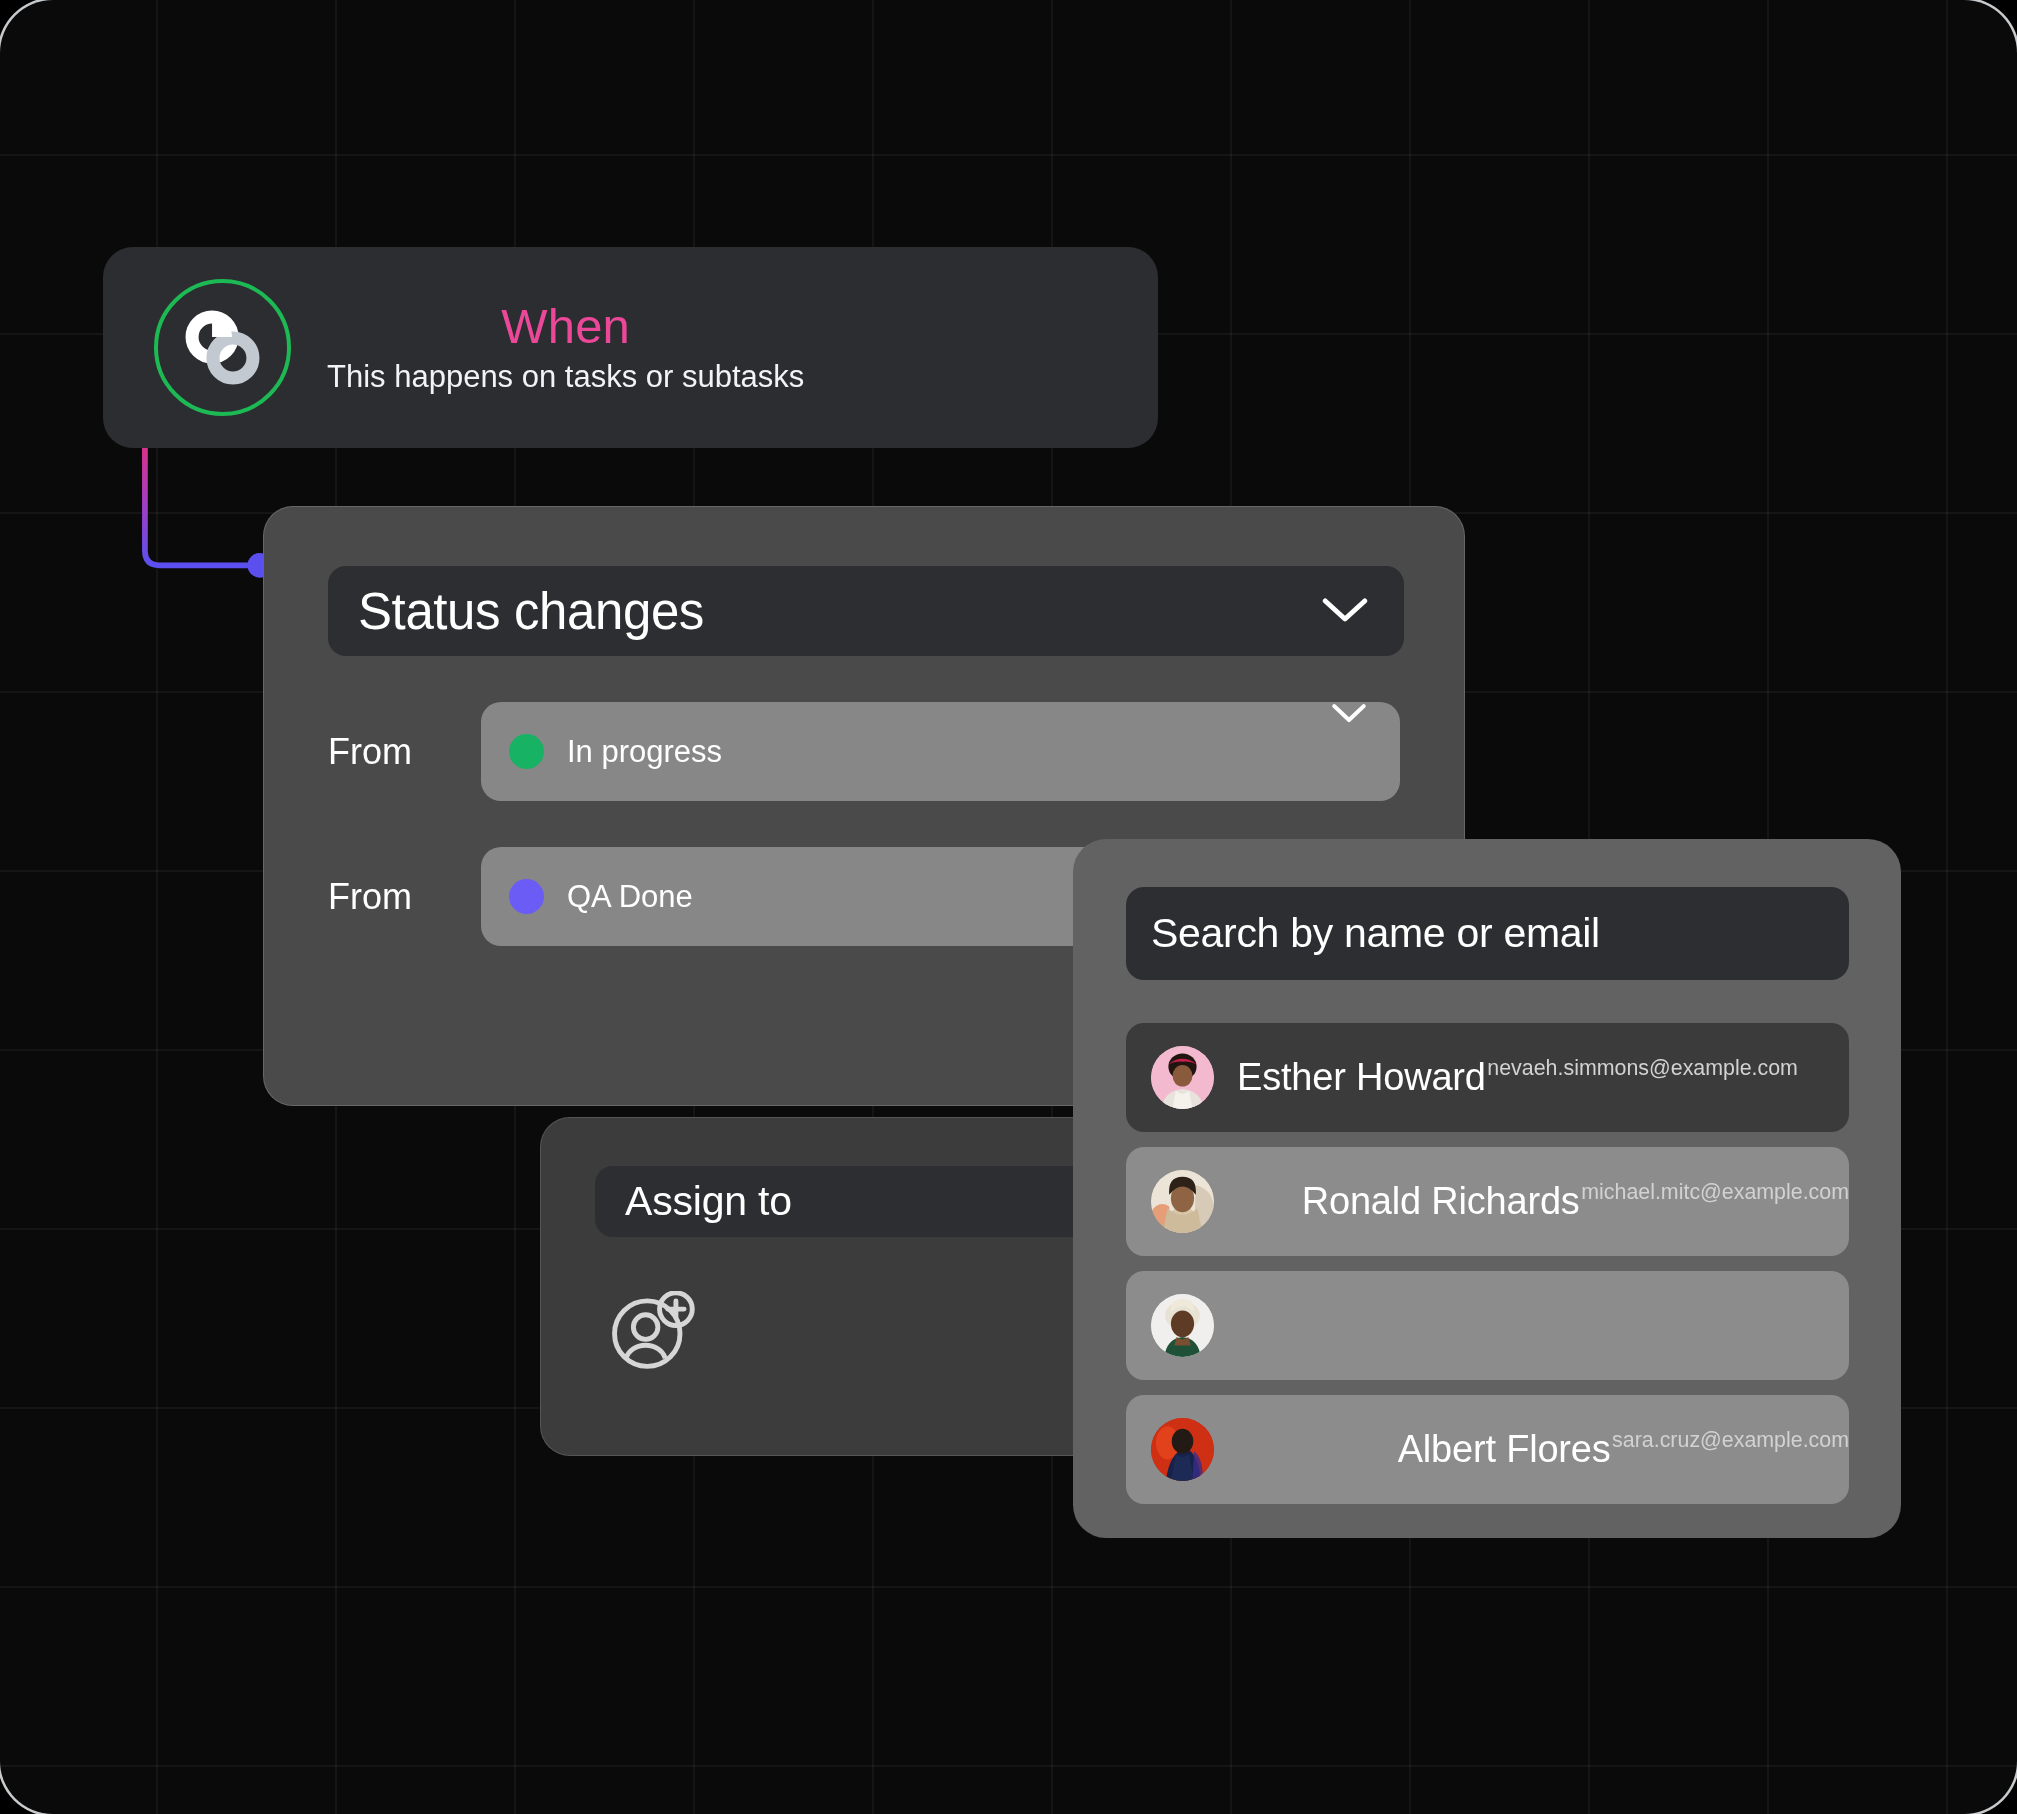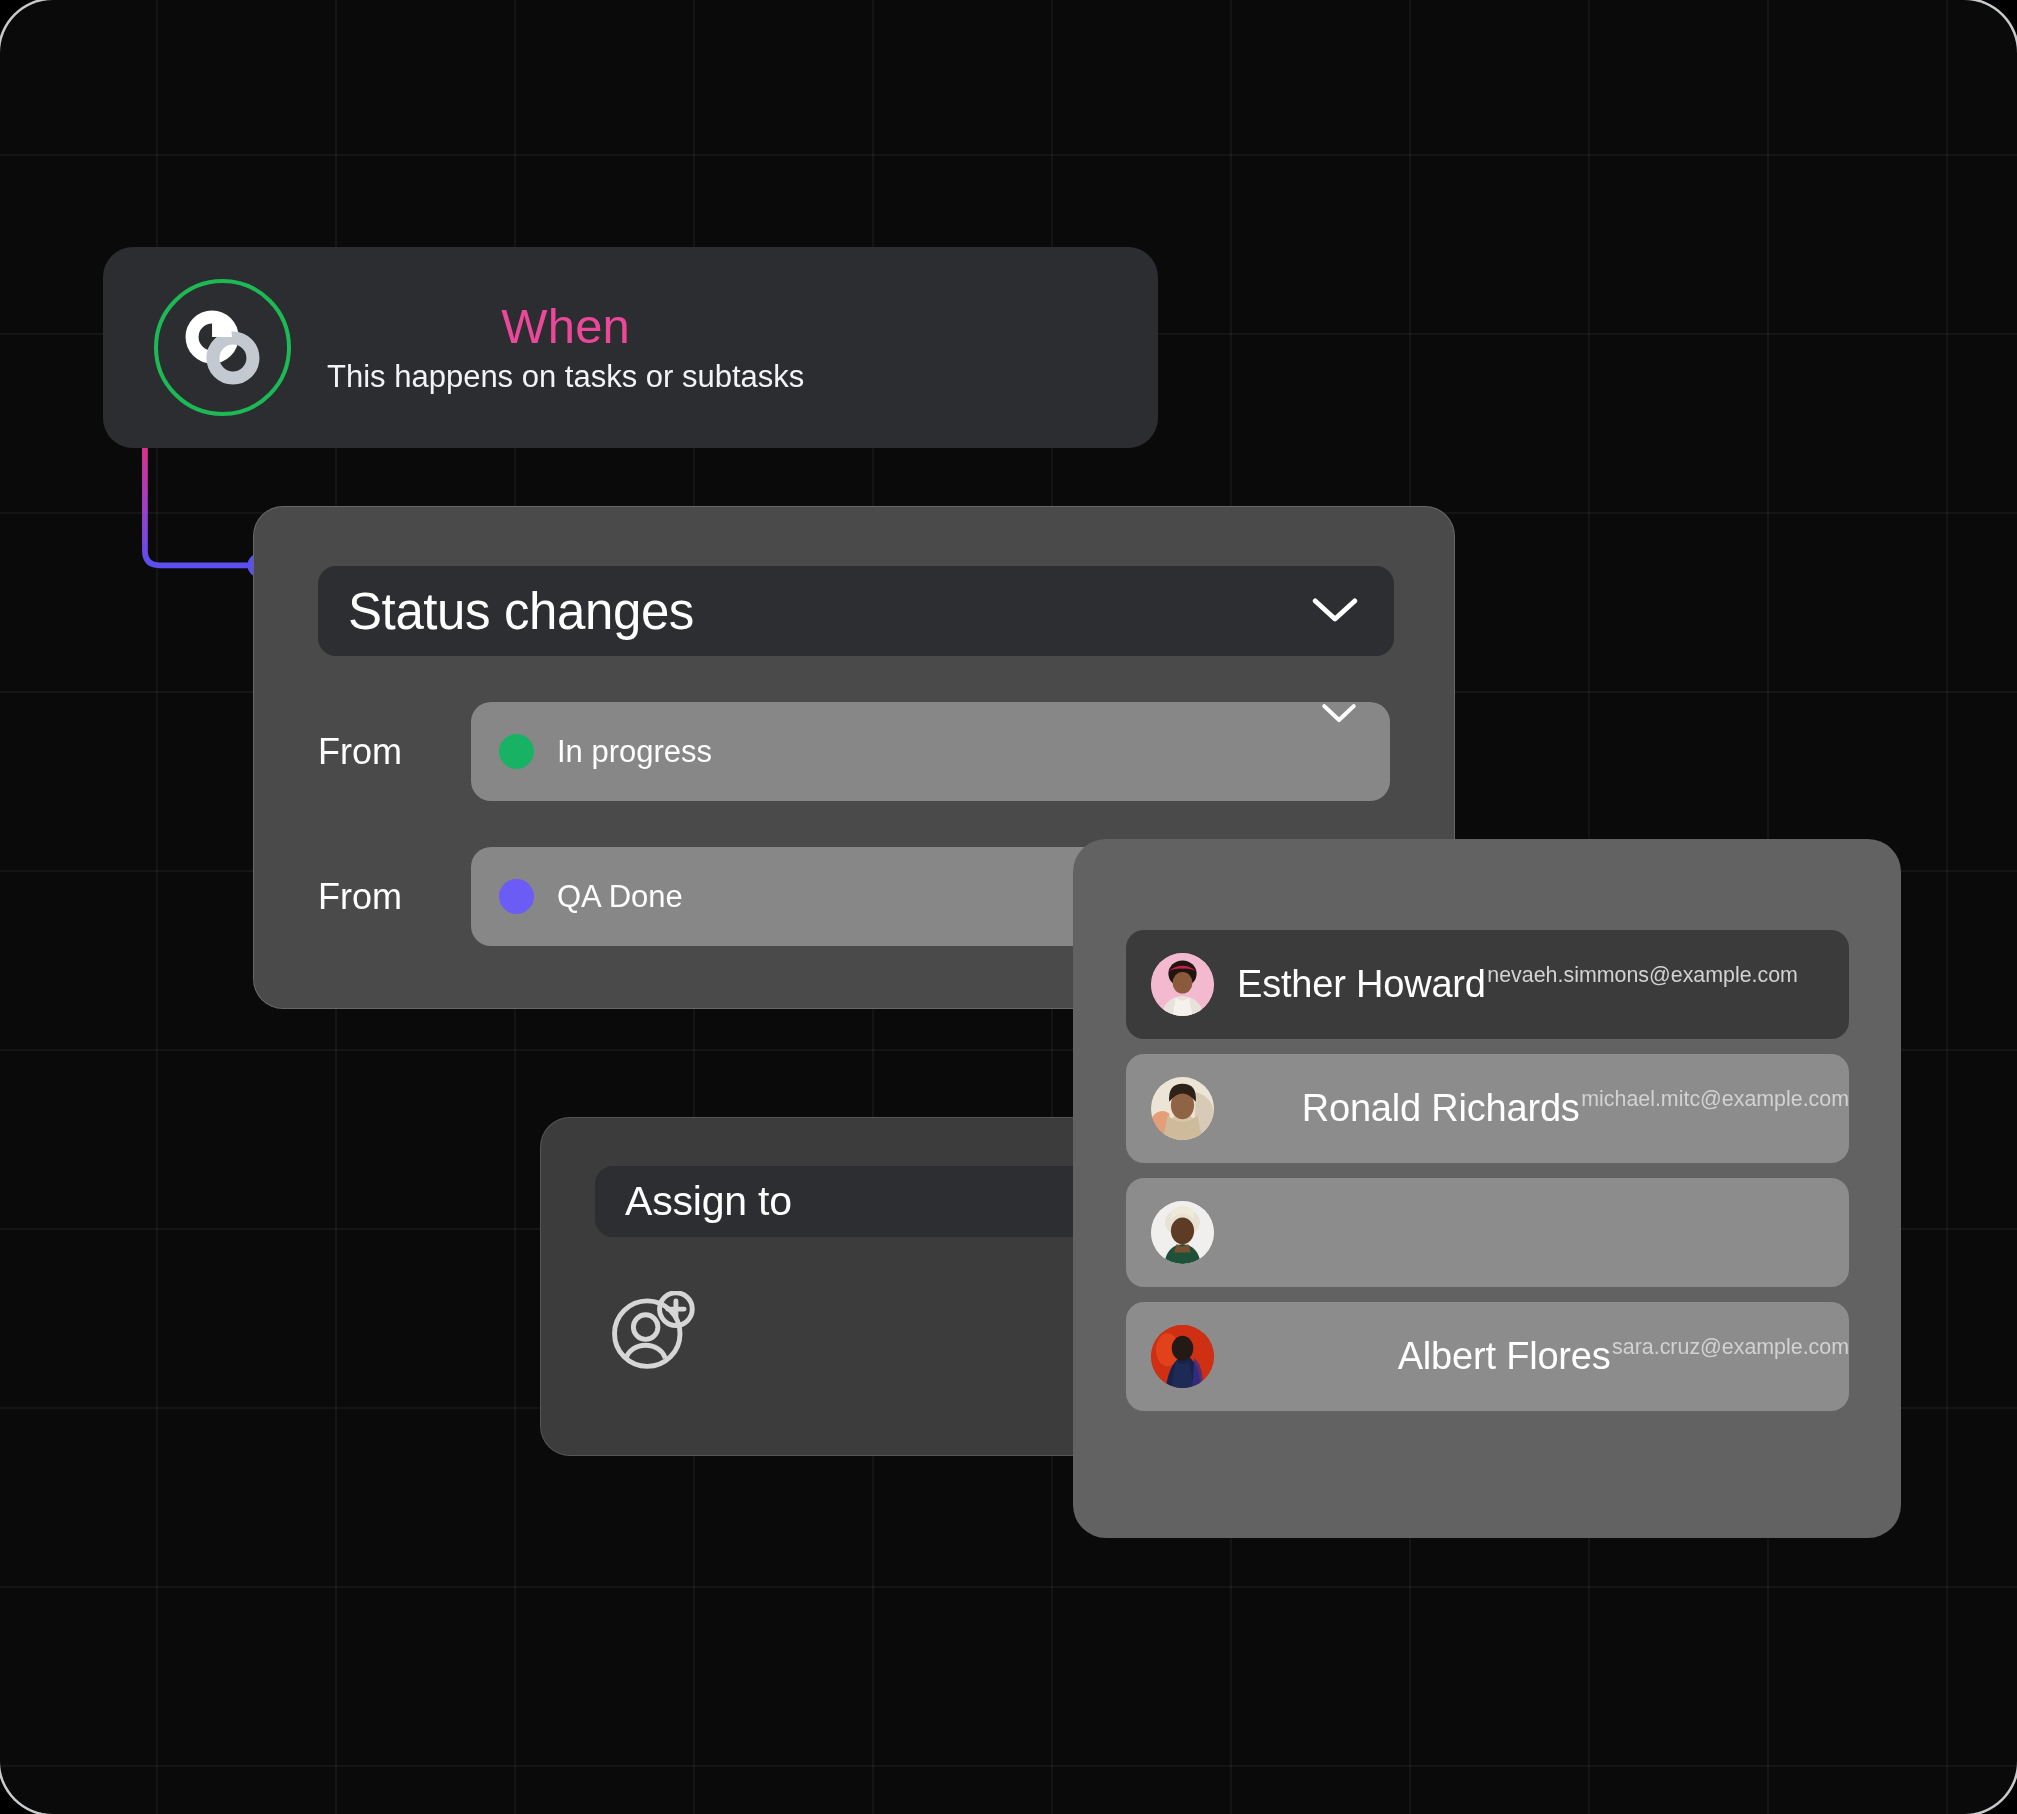--- a/index.html
+++ b/index.html
@@ -84,24 +84,24 @@
   }
   #when-sub {
     font-size: 31px;
     color: #f2f3f5;
     font-weight: 400;
     line-height: 1.1;
   }
 
   
   #status-card {
-    left: 253px;
+    left: 263px;
     top: 506px;
     width: 1202px;
-    height: 503px;
+    height: 600px;
     background: #4a4a4a;
     border: 1.6px solid rgba(255,255,255,0.16);
     padding: 59px 64px 0 64px;
   }
   #status-select {
     width: 1076px;
     height: 90px;
     background: #2c2e31;
     border-radius: 18px;
     display: flex;
@@ -335,20 +335,23 @@
         <circle cx="46" cy="44" r="15" fill="none" stroke="#d6d6d6" stroke-width="6"></circle>
         <path d="M 22 82 a 25 22 0 0 1 48 0" fill="none" stroke="#d6d6d6" stroke-width="6"></path>
         <circle cx="83" cy="22" r="20" fill="none" stroke="#d6d6d6" stroke-width="6"></circle>
         <path d="M 83 12 L 83 32 M 73 22 L 93 22" stroke="#d6d6d6" stroke-width="6" stroke-linecap="round"></path>
       </svg>
     </div>
   </div>
 
   <div class="card" id="user-panel">
 
+    <div id="user-search">
+      <span id="user-search-text">Search by name or email</span>
+    </div>
 
     <div id="user-list">
 
       <div class="user-row dim">
         <div class="avatar" style="background:#f0b7cd">
           <svg width="63" height="63" viewBox="0 0 76 76">
             <circle cx="38" cy="38" r="38" fill="#f2b9cf"></circle>
             <ellipse cx="38" cy="25" rx="17" ry="16" fill="#20150f"></ellipse>
             <path d="M 21 22 q 17 -13 34 0 q -8 -4 -17 -3 q -9 -1 -17 3 z" fill="#c31f4f"></path>
             <ellipse cx="38" cy="36" rx="12" ry="13" fill="#8a5a3c"></ellipse>

